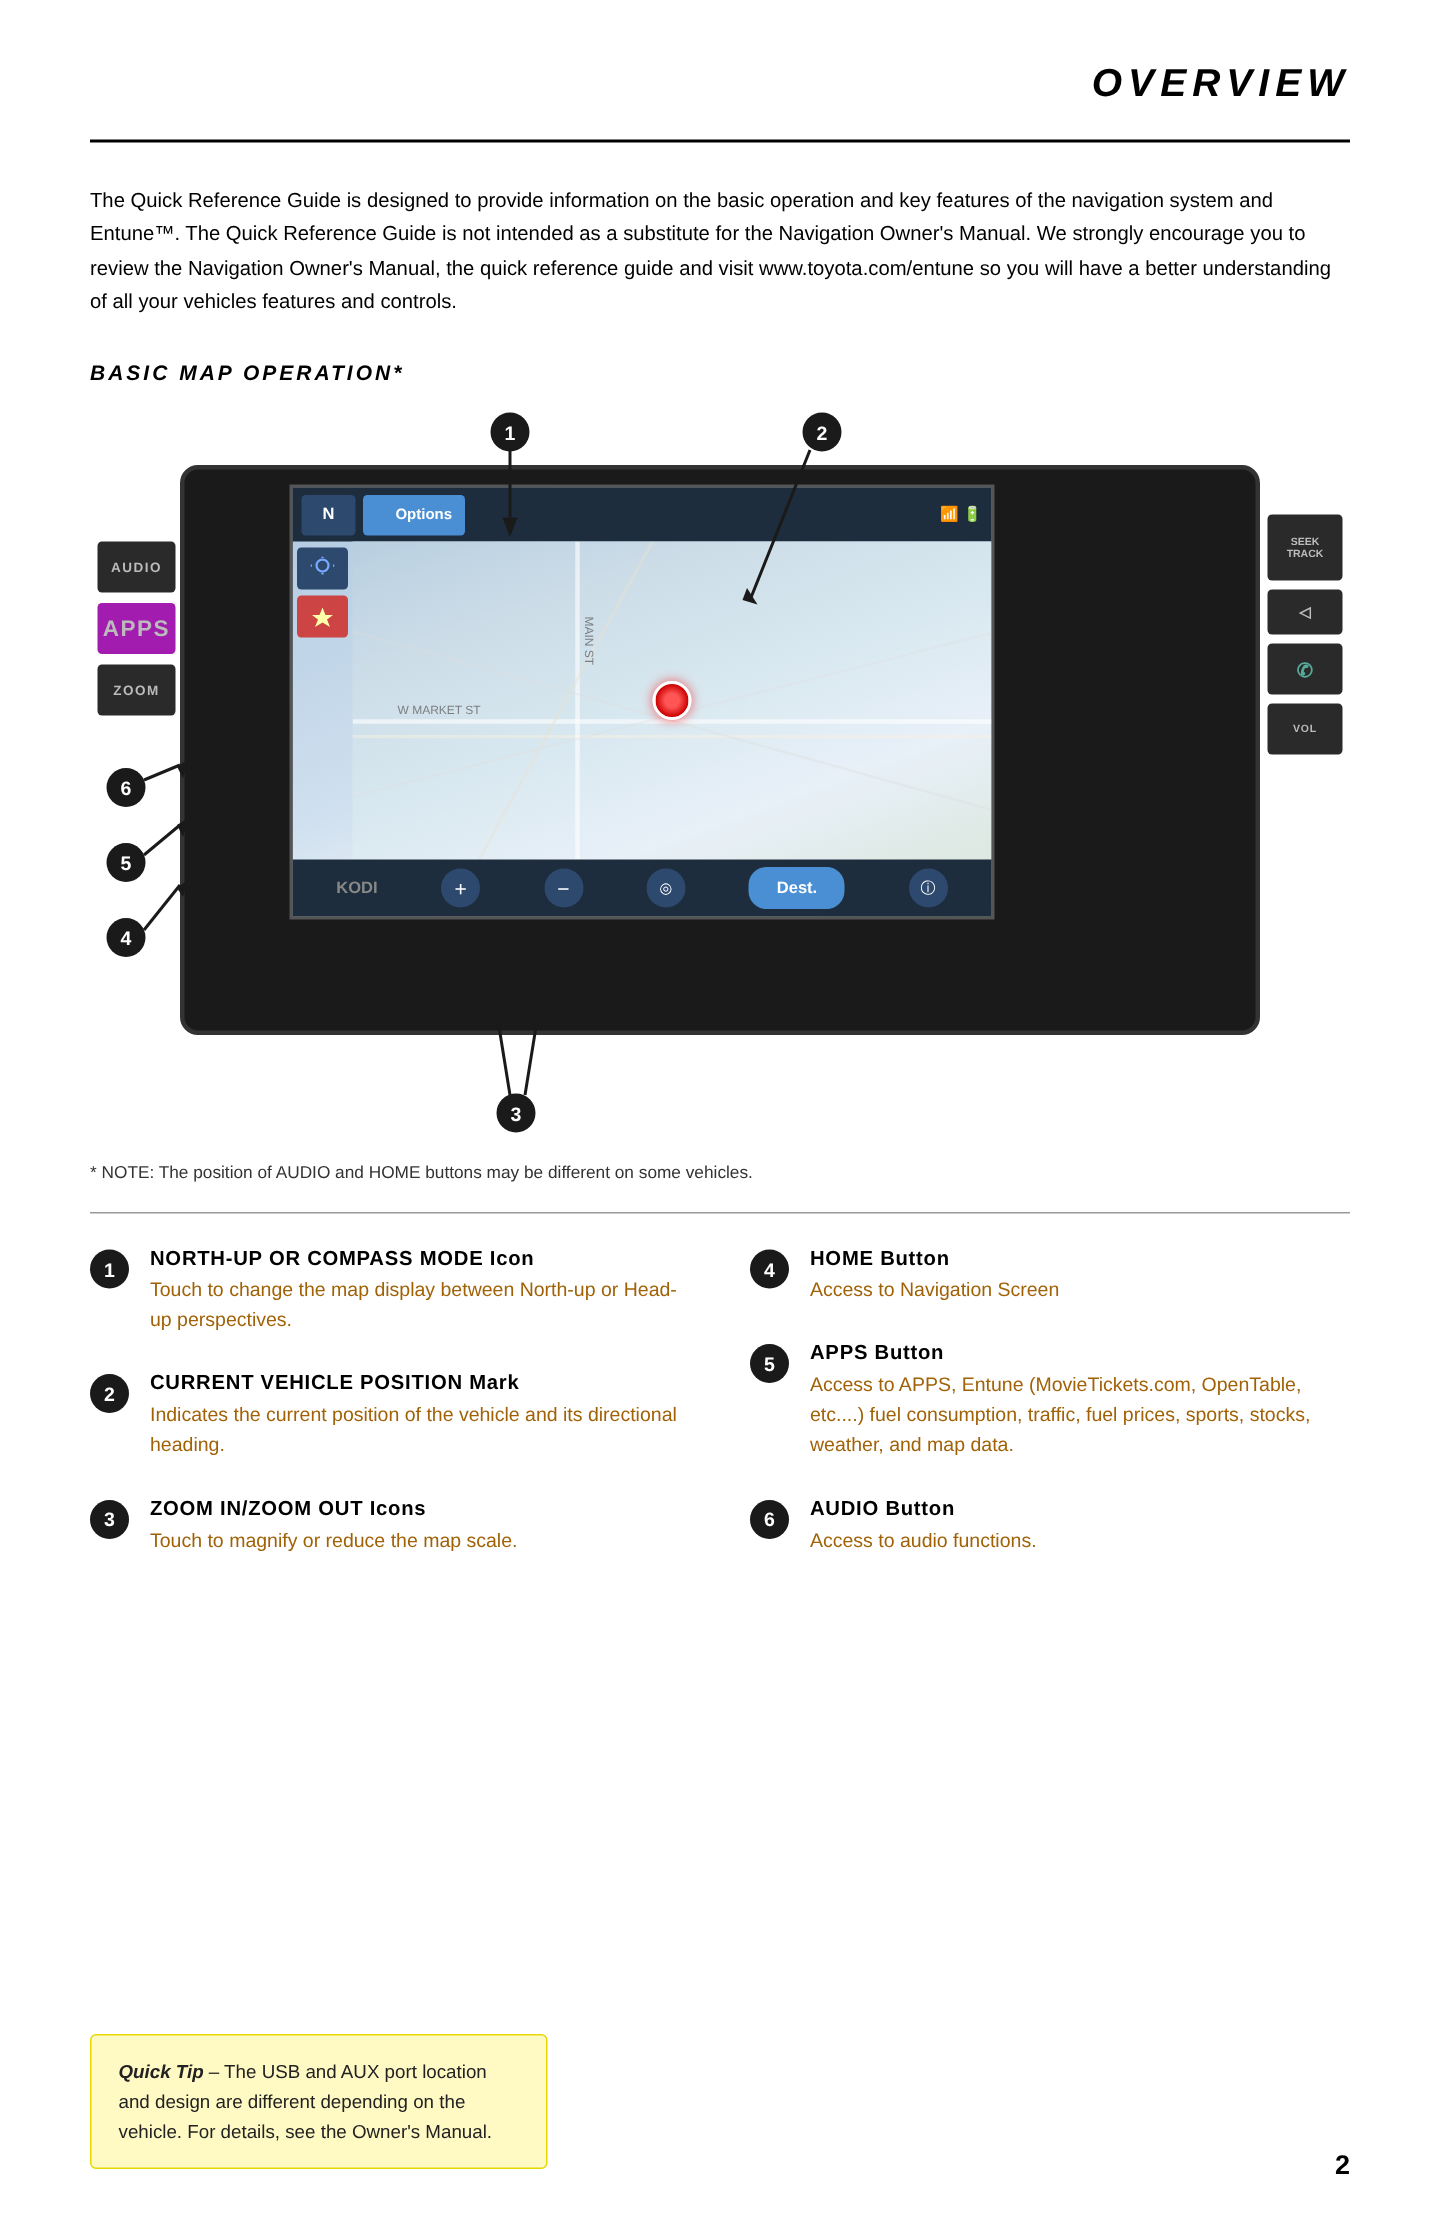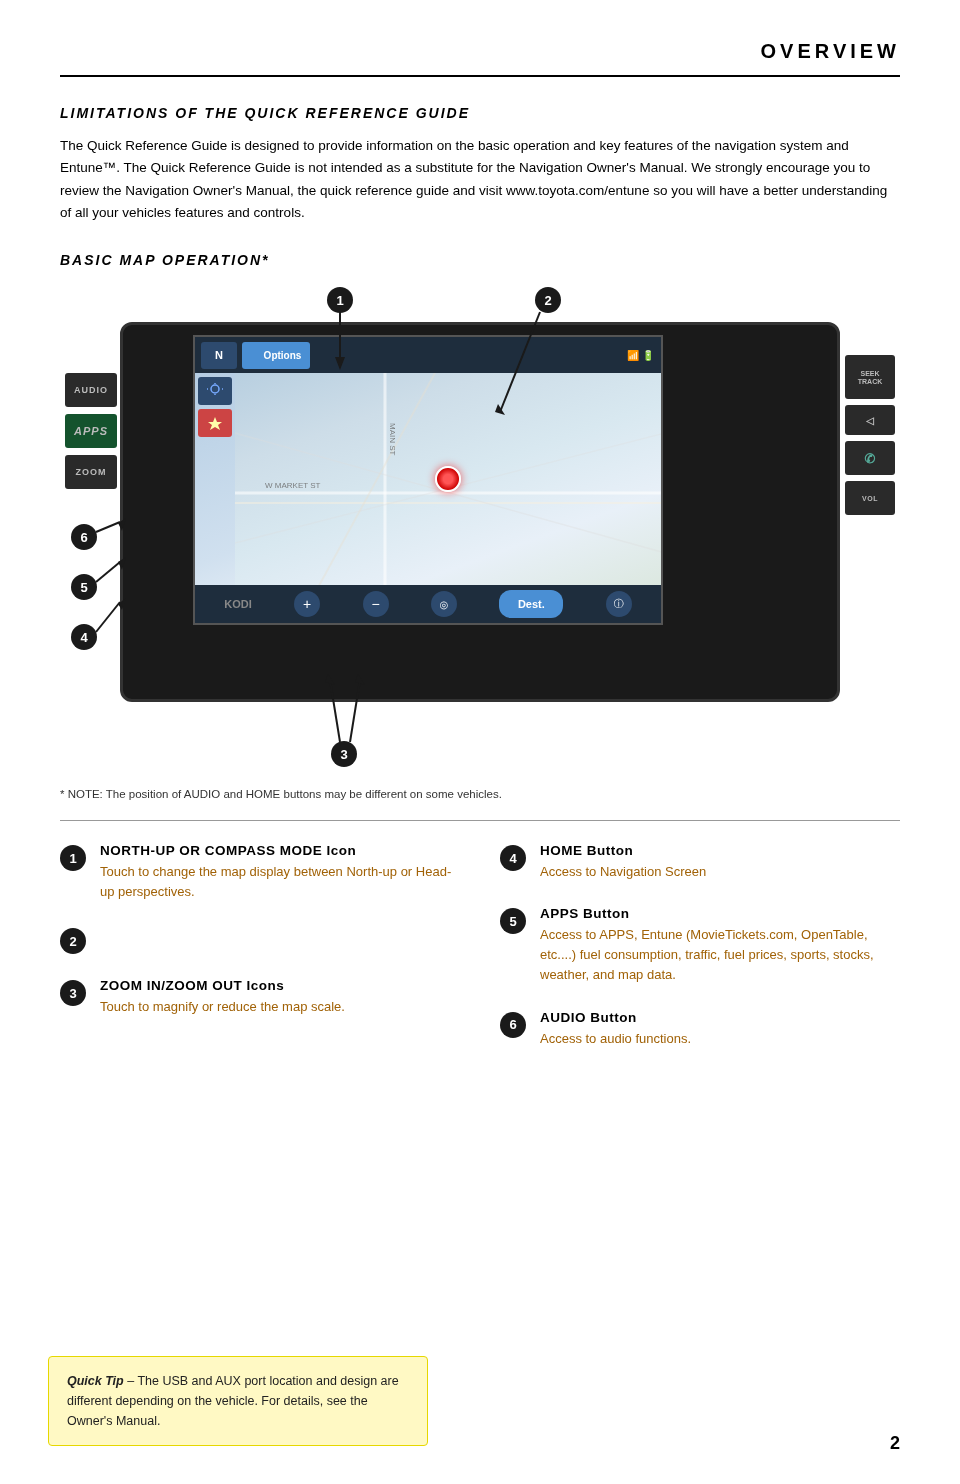--- a/index.html
+++ b/index.html
@@ -20,24 +20,25 @@
     }
     .page-number {
       position: absolute;
       bottom: 30px;
       right: 60px;
       font-size: 18px;
       font-weight: bold;
     }
     .header-title {
       text-align: right;
-      font-size: 20px;
+      font-size: 26px;
       font-weight: bold;
       letter-spacing: 4px;
-      margin-bottom: 12px;
+      margin-bottom: 22px;
+      font-style: italic;
     }
     .header-line {
       border-top: 2px solid #000;
       margin-bottom: 28px;
     }
     .section-title {
       font-size: 14px;
       font-weight: bold;
       letter-spacing: 2px;
       margin-bottom: 14px;
@@ -156,22 +157,22 @@
       background: #fff9c4;
       border: 1.5px solid #e6d800;
       border-radius: 4px;
       padding: 14px 18px;
       margin-top: 25px;
       font-size: 12.5px;
       line-height: 1.6;
       color: #222;
       position: absolute;
       bottom: 38px;
-      left: 48px;
-      width: 380px;
+      left: 60px;
+      width: 305px;
     }
     .quick-tip-bold {
       font-weight: bold;
       font-style: italic;
     }
     
     .diagram-svg {
       position: absolute;
       top: 0; left: 0;
       width: 100%;
@@ -181,34 +182,33 @@
   </style>
 </head>
 <body>
 
 <div class="page">
 
   <div class="header-title">OVERVIEW</div>
   <div class="header-line"></div>
 
   <div>
-    <div class="section-title">LIMITATIONS OF THE QUICK REFERENCE GUIDE</div>
     <p class="intro-text">The Quick Reference Guide is designed to provide information on the basic operation and key features of the navigation system and  Entune™. The Quick Reference Guide is not intended as a substitute for the Navigation Owner's Manual. We strongly encourage you to review the Navigation Owner's Manual, the quick reference guide and visit www.toyota.com/entune so you will have a better understanding of all your vehicles features and controls.</p>
   </div>
 
   <div>
     <div class="section-title">BASIC MAP OPERATION*</div>
 
     <div class="diagram-container">
 
       <div class="device-frame">
 
         <div style="position:absolute; left:-58px; top:48px; display:flex; flex-direction:column; gap:7px;">
           <div class="hw-btn" style="background:#2a2a2a; color:#bbb; font-size:9px; letter-spacing:1px;">AUDIO</div>
-          <div class="hw-btn" style="background:#14532d; color:#bbb; font-size:11px; letter-spacing:1px;font-style:italic;">APPS</div>
+          <div class="hw-btn" style="background:#a21caf; color:#bbb; font-size:15px; letter-spacing:1px;">APPS</div>
           <div class="hw-btn" style="background:#2a2a2a; color:#bbb; font-size:9px; letter-spacing:1px;">ZOOM</div>
         </div>
 
         <div style="position:absolute; right:-58px; top:30px; display:flex; flex-direction:column; gap:6px;">
           <div class="hw-btn-right" style="background:#2a2a2a; color:#bbb; font-size:7px; width:50px; height:44px; flex-direction:column; gap:1px; display:flex; align-items:center; justify-content:center;">
             <span>SEEK</span>
             <span>TRACK</span>
           </div>
           <div class="hw-btn-right" style="background:#2a2a2a; color:#bbb; font-size:10px; width:50px; height:30px;">◁</div>
           <div class="hw-btn-right" style="background:#2a2a2a; color:#5a9; font-size:13px; width:50px; height:34px;">✆</div>
@@ -320,20 +320,24 @@
       <div class="desc-item">
         <div class="desc-number">1</div>
         <div class="desc-content">
           <div class="desc-title">NORTH-UP OR COMPASS MODE Icon</div>
           <div class="desc-body">Touch to change the map display between North-up or Head-up perspectives.</div>
         </div>
       </div>
 
       <div class="desc-item">
         <div class="desc-number">2</div>
+        <div class="desc-content">
+          <div class="desc-title">CURRENT VEHICLE POSITION Mark</div>
+          <div class="desc-body">Indicates the current position of the vehicle and its directional heading.</div>
+        </div>
       </div>
 
       <div class="desc-item">
         <div class="desc-number">3</div>
         <div class="desc-content">
           <div class="desc-title">ZOOM IN/ZOOM OUT Icons</div>
           <div class="desc-body">Touch to magnify or reduce the map scale.</div>
         </div>
       </div>
     </div>

